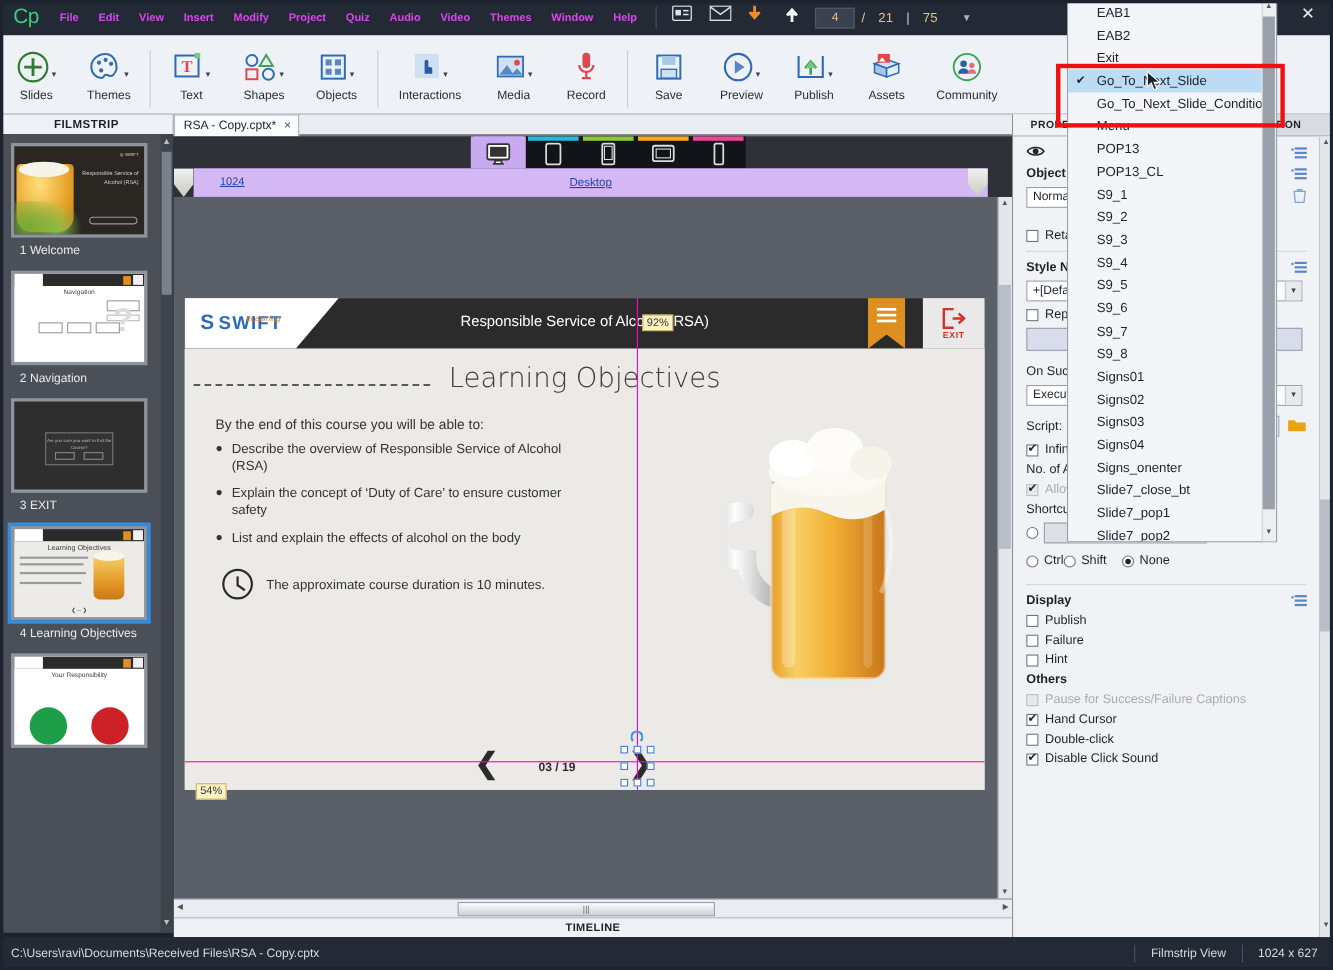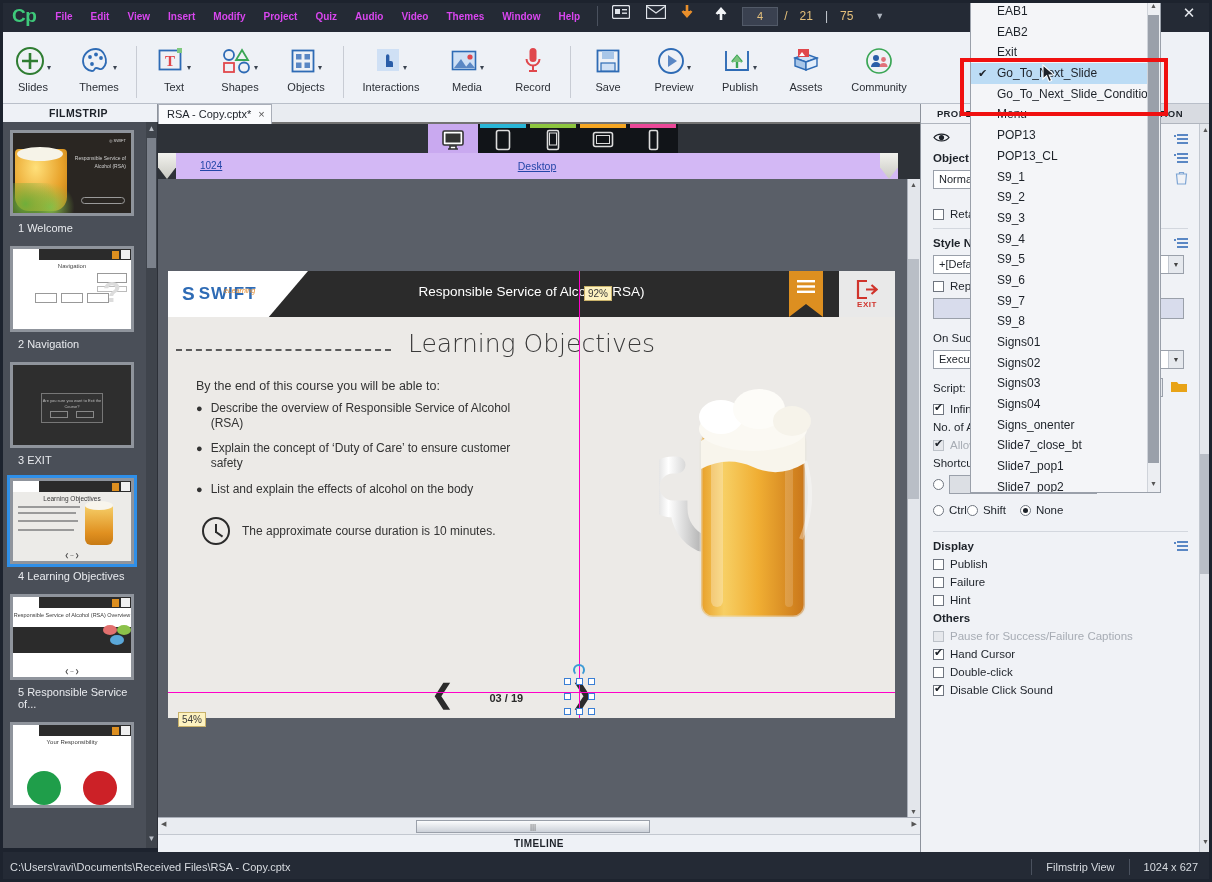--- a/index.html
+++ b/index.html
@@ -10,21 +10,21 @@
     background:#1d232e;
     color:#222;
     position:relative;
   }
   
   #menubar {
     position:absolute; left:0; top:0; width:1212px; height:32px;
     background:#242a35; display:flex; align-items:center;
   }
   #cp-logo {
-    color:#3ec97a; font-weight:bold; font-size:19px;
+    color:#3ec97a; font-weight:normal; font-size:19px;
     padding:0 10px 0 12px; letter-spacing:-0.5px;
   }
   .menu-item {
     color:#d946ef; font-size:10px; padding:5px 9px; cursor:default;font-weight:bold;
   }
   #menubar-sep { width:1px; height:20px; background:#4a515e; margin:0 8px; }
   .tb-icon {
     width:22px; height:22px; margin:0 6px; position:relative; cursor:default;
   }
   #slide-num-box {
@@ -544,37 +544,20 @@
         <div style="position:absolute;left:5px;top:39px;width:60px;height:2px;background:#9a9a9a;"></div>
         <div style="position:absolute;left:5px;top:48px;width:56px;height:2px;background:#9a9a9a;"></div>
         <div style="position:absolute;right:18px;top:24px;width:28px;height:40px;background:linear-gradient(#f6d06a,#e09020 70%,#c77a14);border-radius:2px 2px 6px 6px;"></div>
         <div style="position:absolute;right:18px;top:20px;width:28px;height:9px;background:#f8f5ec;border-radius:50%;"></div>
         <div style="position:absolute;left:0;right:0;bottom:3px;text-align:center;font-size:5px;color:#444;">❮ -- ❯</div>
       </div>
     </div>
     <div class="fs-cap">4 Learning Objectives</div>
   </div>
 
-  <div class="fs-slide">
-    <div class="fs-thumb">
-      <div class="fs-inner">
-        <div style="position:absolute;left:0;top:0;width:100%;height:11px;background:#2b2b2b;"></div>
-        <div style="position:absolute;left:0;top:0;width:26px;height:11px;background:#fff;"></div>
-        <div style="position:absolute;right:12px;top:2px;width:7px;height:8px;background:#dd8f20;"></div>
-        <div style="position:absolute;right:1px;top:1px;width:9px;height:9px;background:#f0f0f0;"></div>
-        <div style="position:absolute;left:0;right:0;top:15px;text-align:center;font-size:5.5px;color:#3a3a3a;">Responsible Service of Alcohol (RSA) Overview</div>
-        <div style="position:absolute;left:0;top:30px;width:100%;height:26px;background:#2b2b2b;"></div>
-        <div style="position:absolute;right:14px;top:28px;width:14px;height:10px;background:#e2706e;border-radius:50%;"></div>
-        <div style="position:absolute;right:0px;top:28px;width:14px;height:10px;background:#8cc24a;border-radius:50%;"></div>
-        <div style="position:absolute;right:7px;top:38px;width:14px;height:10px;background:#5aa7d8;border-radius:50%;"></div>
-        <div style="position:absolute;left:0;right:0;bottom:3px;text-align:center;font-size:5px;color:#444;">❮ -- ❯</div>
-      </div>
-    </div>
-    <div class="fs-cap">5 Responsible Service of...</div>
-  </div>
 
   <div class="fs-slide">
     <div class="fs-thumb">
       <div class="fs-inner">
         <div style="position:absolute;left:0;top:0;width:100%;height:11px;background:#2b2b2b;"></div>
         <div style="position:absolute;left:0;top:0;width:26px;height:11px;background:#fff;"></div>
         <div style="position:absolute;right:12px;top:2px;width:7px;height:8px;background:#dd8f20;"></div>
         <div style="position:absolute;right:1px;top:1px;width:9px;height:9px;background:#f0f0f0;"></div>
         <div style="position:absolute;left:0;right:0;top:14px;text-align:center;font-size:6px;color:#3a3a3a;">Your Responsibility</div>
         <div style="position:absolute;left:14px;bottom:0px;width:34px;height:34px;background:#1f9e4a;border-radius:50%;"></div>

